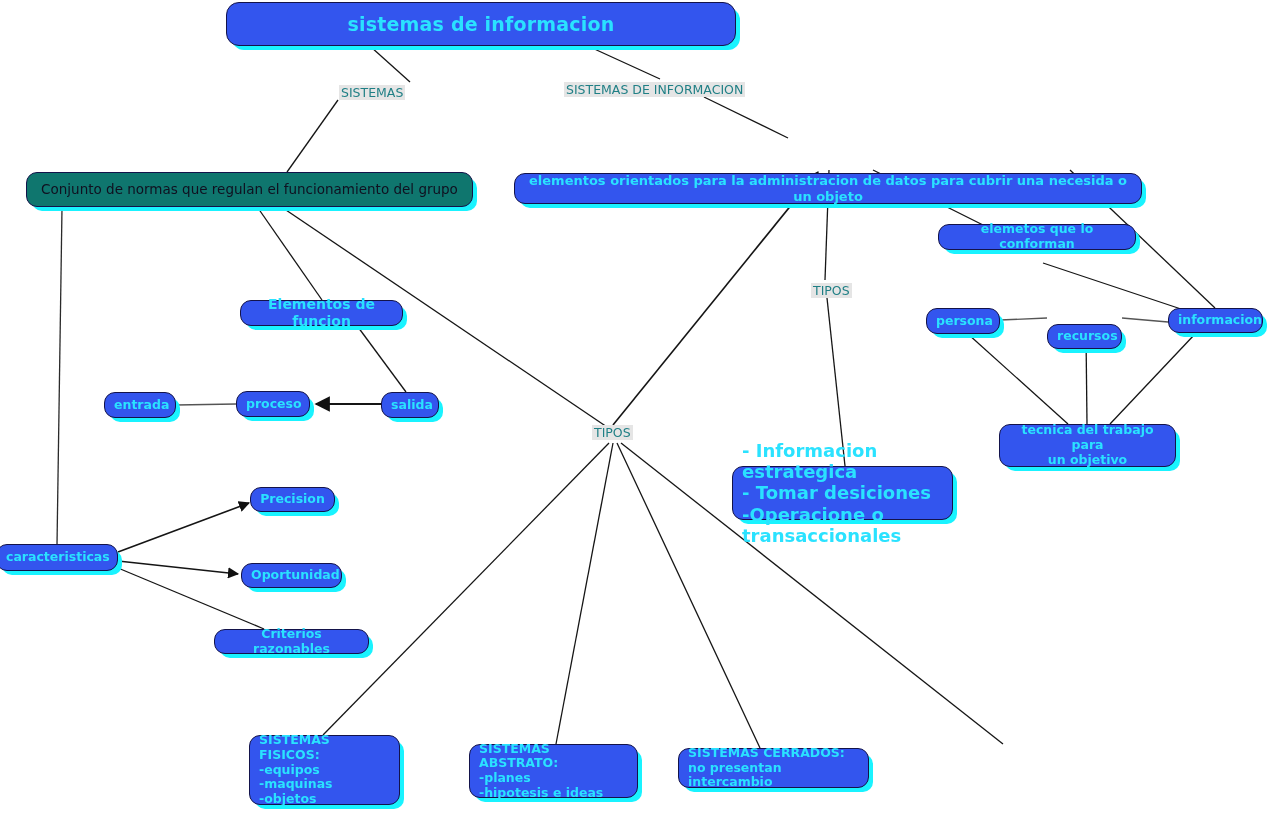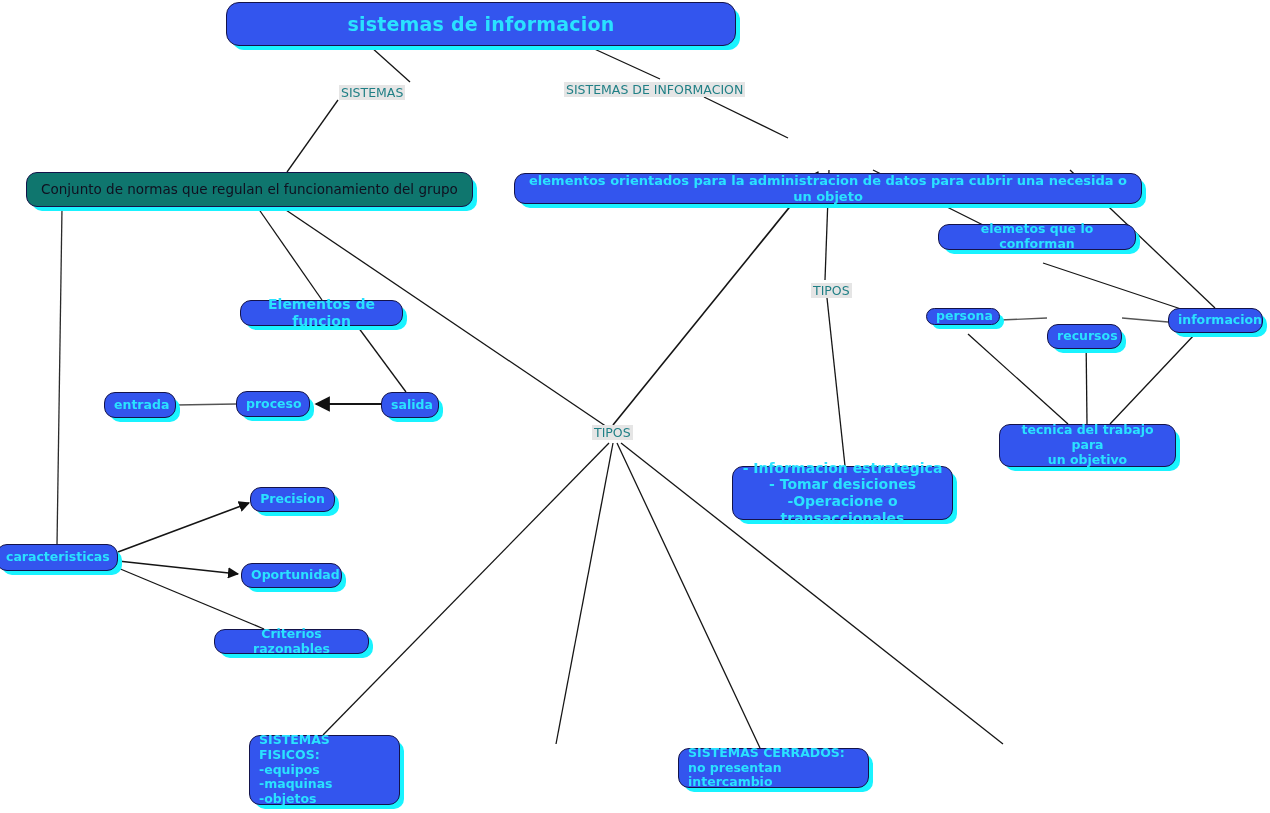--- a/index.html
+++ b/index.html
@@ -77,30 +77,30 @@
   #node-caracteristicas .txt { font-size: 12.5px; }
 
   #node-precision { left: 250px; top: 487px; width: 85px;  height: 25px; }
   #node-oportunidad { left: 241px; top: 563px; width: 101px; height: 25px; }
   #node-criterios { left: 214px; top: 629px; width: 155px; height: 25px; }
   #node-precision .txt, #node-oportunidad .txt, #node-criterios .txt { font-size: 12.5px; }
 
   #node-elemetos-conforman { left: 938px; top: 224px; width: 198px; height: 26px; }
   #node-elemetos-conforman .txt { font-size: 12.5px; }
 
-  #node-persona     { left: 926px;  top: 308px; width: 74px;  height: 17px; }
+  #node-persona     { left: 926px;  top: 308px; width: 74px;  height: 26px; }
   #node-recursos    { left: 1047px; top: 324px; width: 75px;  height: 25px; }
   #node-informacion { left: 1168px; top: 308px; width: 95px;  height: 25px; }
   #node-persona .txt, #node-recursos .txt, #node-informacion .txt { font-size: 12.5px; }
 
   #node-tecnica { left: 999px; top: 424px; width: 177px; height: 43px; }
   #node-tecnica .txt { font-size: 12.5px; }
 
   #node-tipos-info { left: 732px; top: 466px; width: 221px; height: 54px; }
-  #node-tipos-info .txt { font-size: 14px; text-align: center; }
+  #node-tipos-info .txt { font-size: 18px; }
 
   #node-fisicos  { left: 249px; top: 735px; width: 151px; height: 70px; }
   #node-abstrato { left: 469px; top: 744px; width: 169px; height: 54px; }
   #node-cerrados { left: 678px; top: 748px; width: 191px; height: 40px; }
   #node-abiertos { left: 941px; top: 744px; width: 167px; height: 52px; }
   #node-fisicos .txt, #node-abstrato .txt, #node-cerrados .txt, #node-abiertos .txt { font-size: 12.5px; }
 
   
   .edge-label {
     position: absolute;
@@ -238,20 +238,25 @@
 - Tomar desiciones
 -Operacione o transaccionales</span>
   </div>
 
   <div class="node blue left" id="node-fisicos">
     <span class="txt">SISTEMAS FISICOS:
 -equipos
 -maquinas
 -objetos</span>
   </div>
+  <div class="node blue left" id="node-abstrato">
+    <span class="txt">SISTEMAS ABSTRATO:
+-planes
+-hipotesis e ideas</span>
+  </div>
   <div class="node blue left" id="node-cerrados">
     <span class="txt">SISTEMAS CERRADOS:
 no presentan intercambio</span>
   </div>
 
   <span class="edge-label" id="lbl-sistemas">SISTEMAS</span>
   <span class="edge-label" id="lbl-sistemas-si">SISTEMAS DE INFORMACION</span>
   <span class="edge-label" id="lbl-tipos-right">TIPOS</span>
   <span class="edge-label" id="lbl-tipos-hub">TIPOS</span>
 

